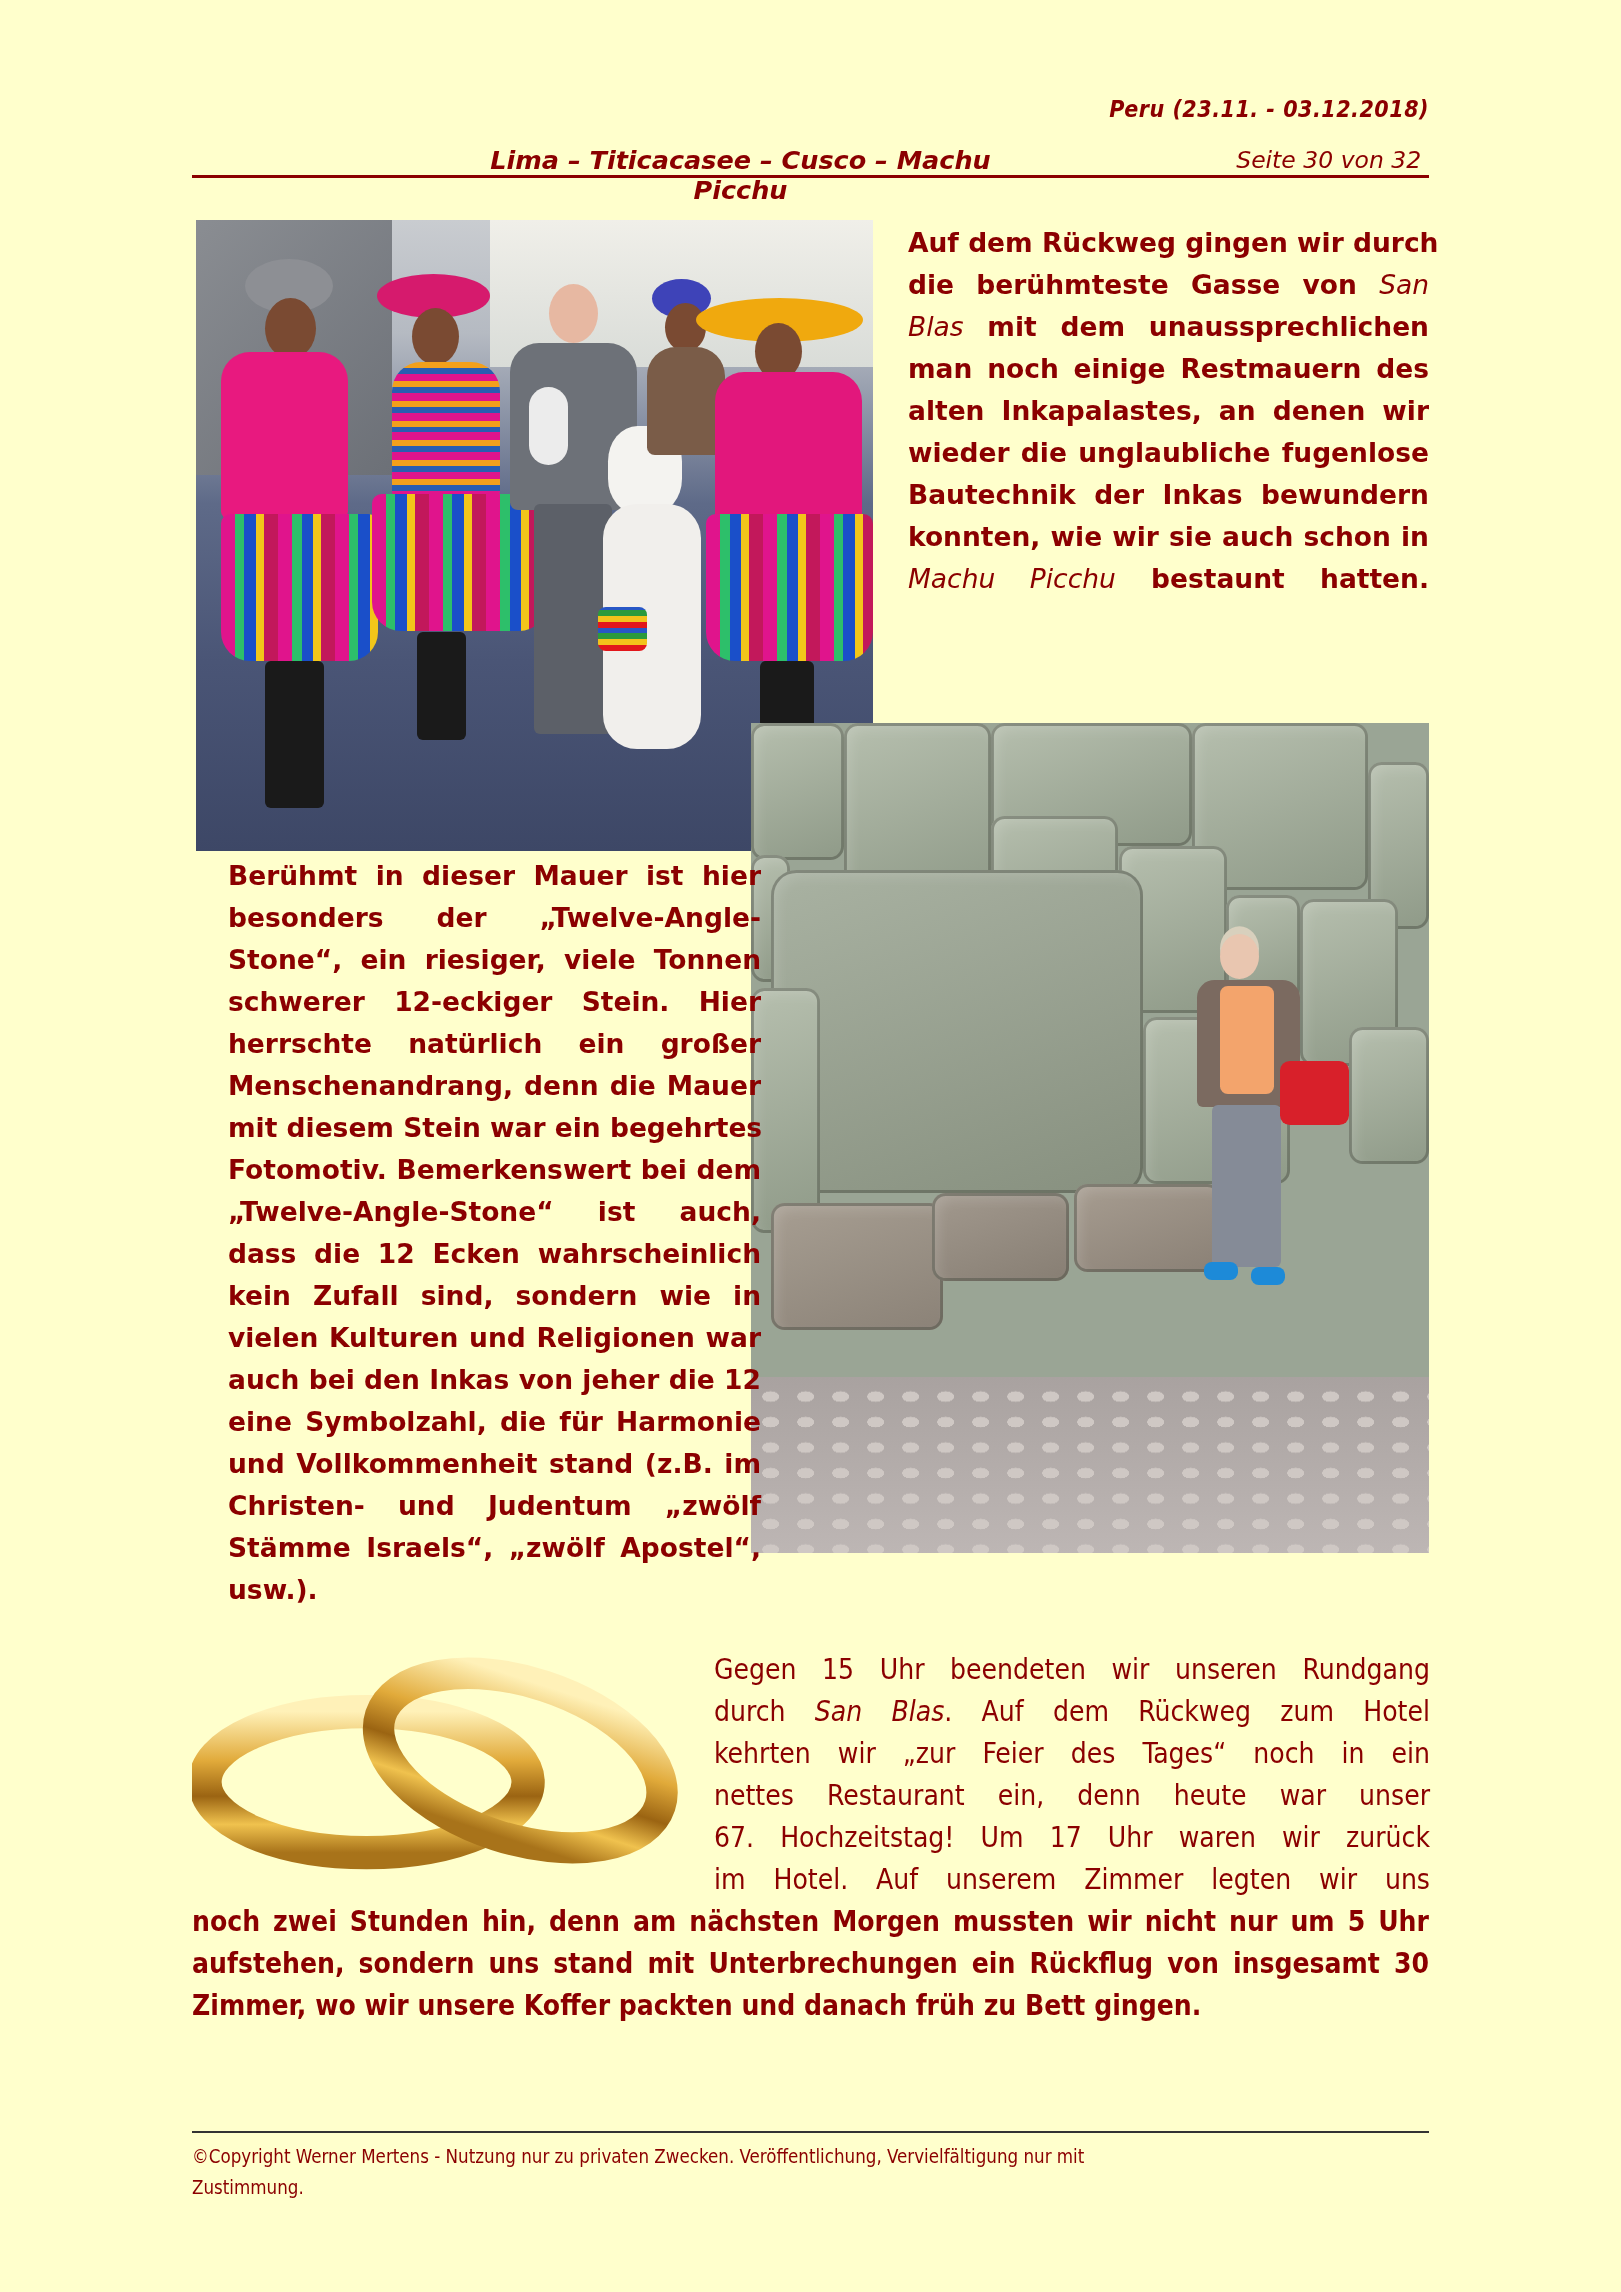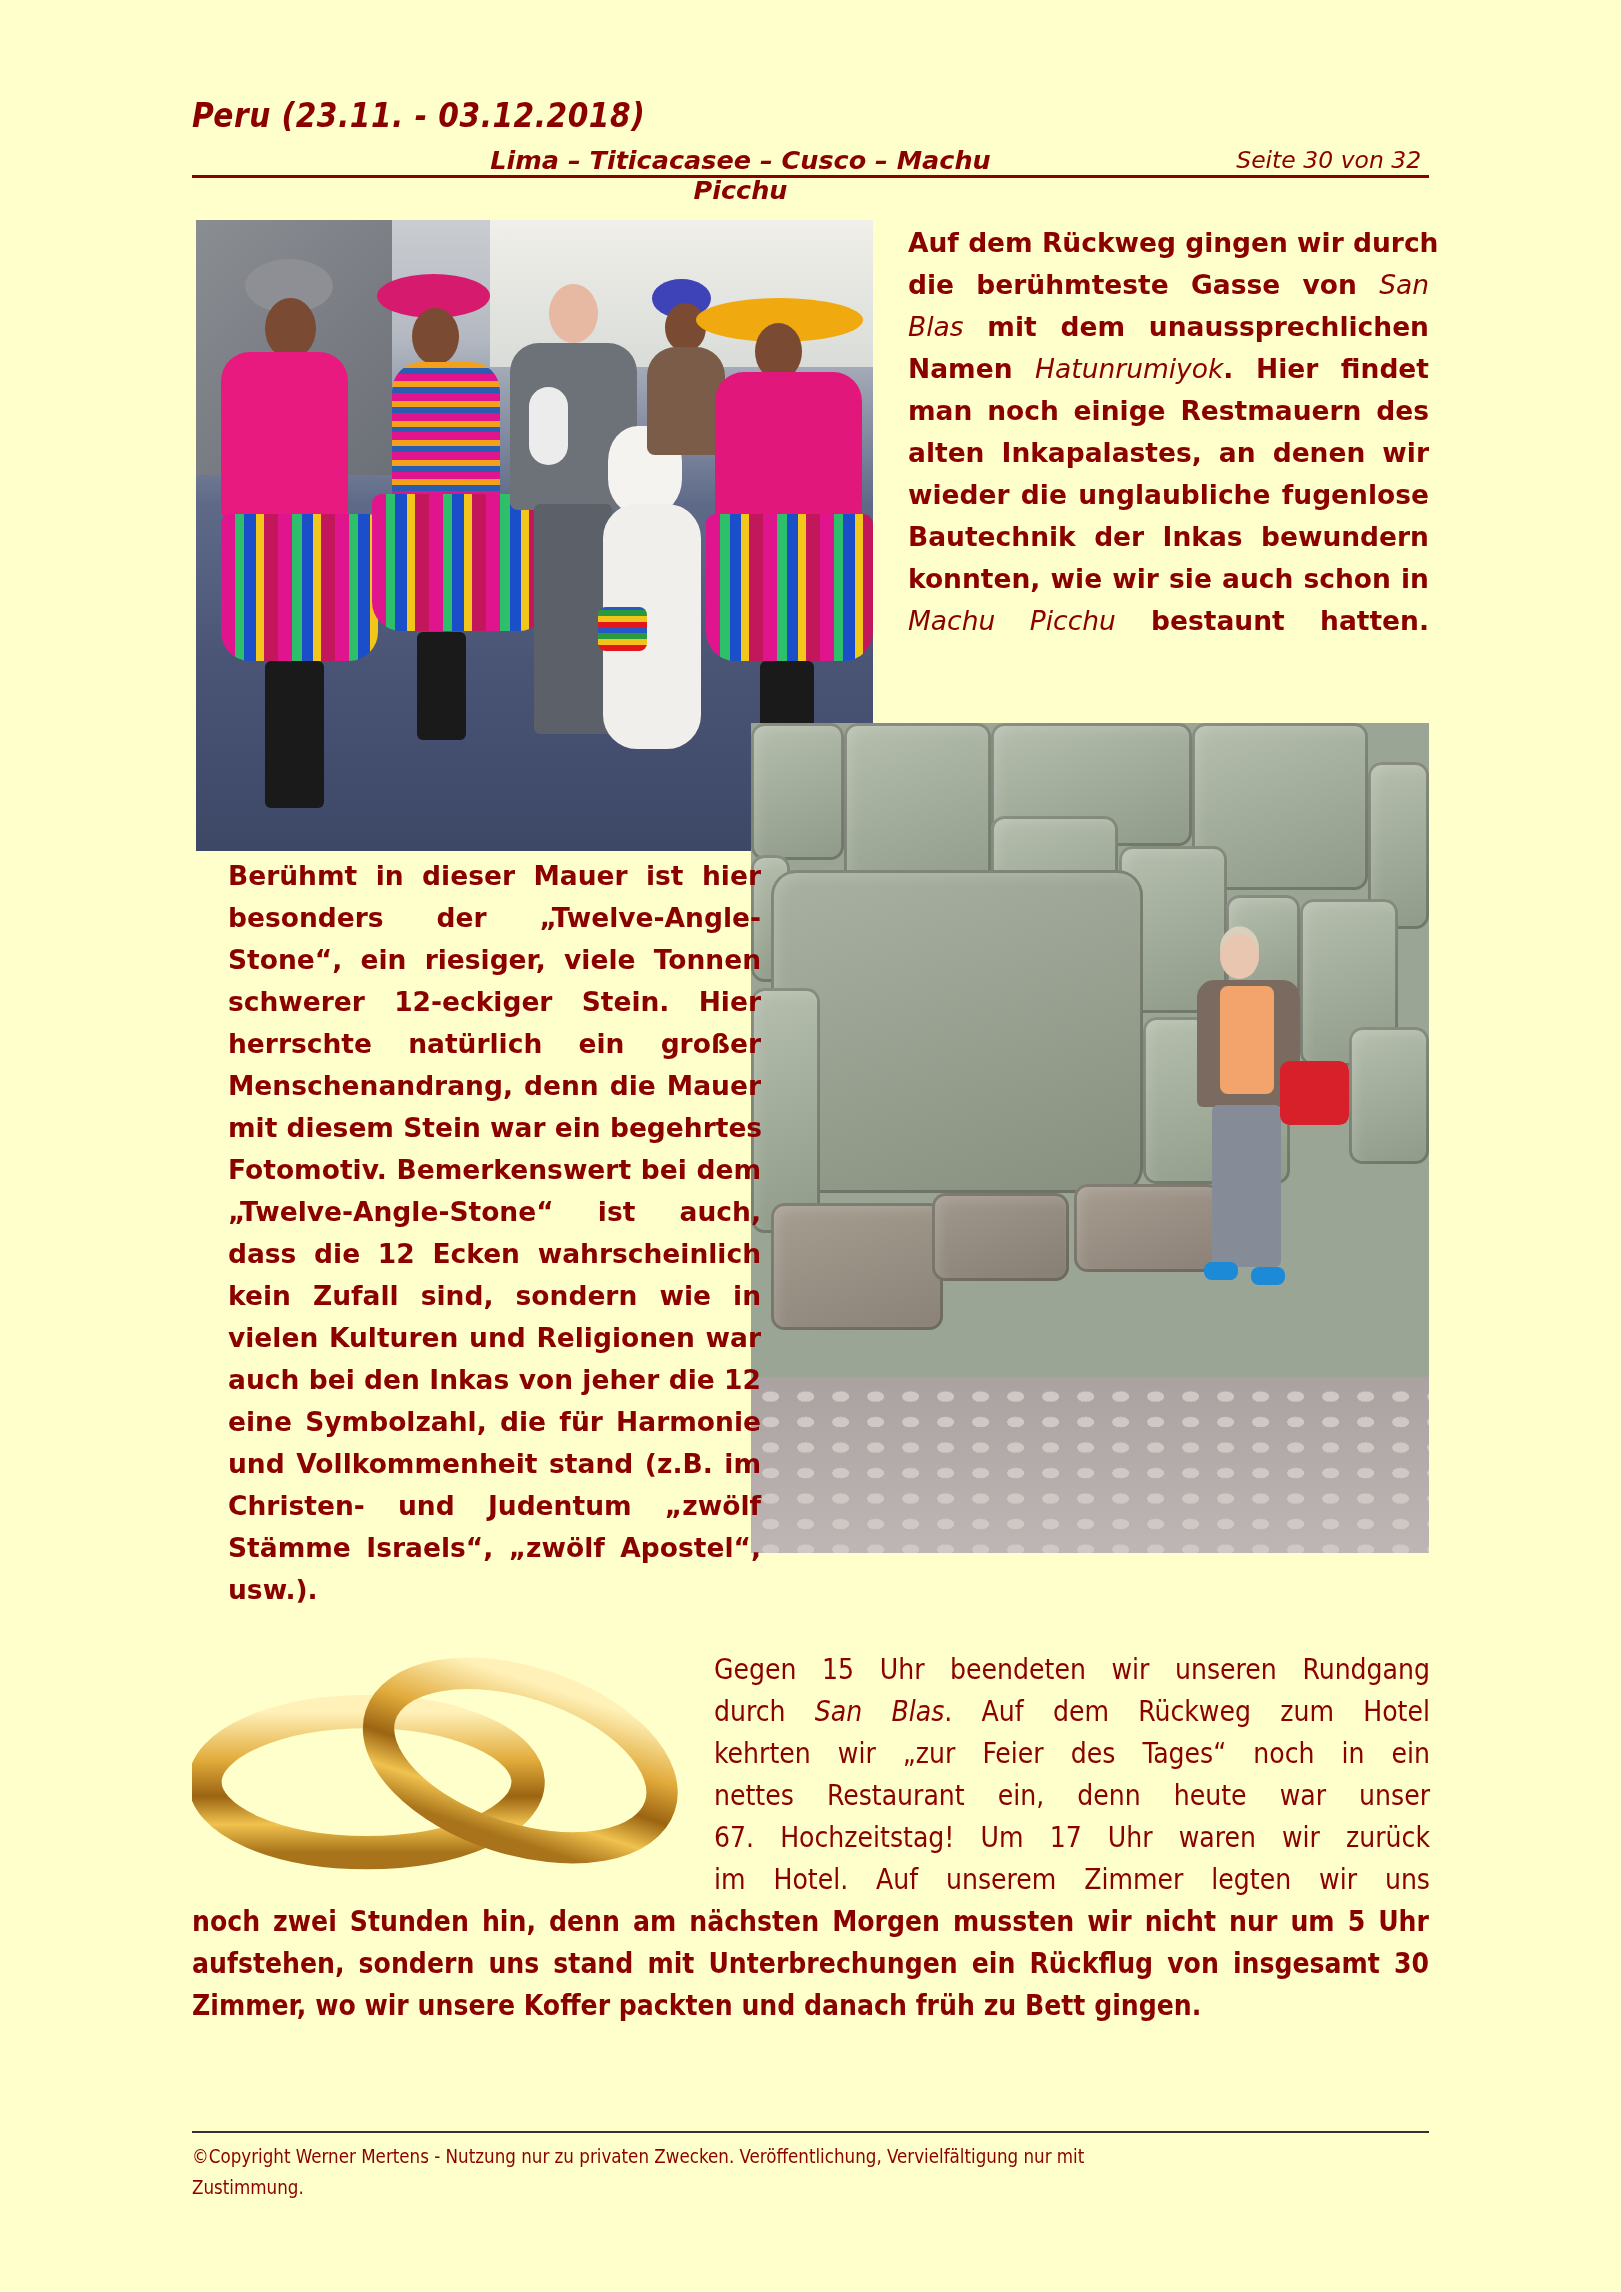--- a/index.html
+++ b/index.html
@@ -6,22 +6,22 @@
     body {
       width: 1621px; height: 2293px;
       background: #ffffcc;
       position: relative;
       overflow: hidden;
       font-family: "DejaVu Sans", sans-serif;
       color: #8b0000;
     }
     .header-title {
       position: absolute; left: 192px; top: 96px; width: 1237px;
-      text-align: left;
-      font-size: 33px; font-style: italic; font-weight: bold;
+      text-align: right;
+      font-size: 23px; font-style: italic; font-weight: bold;
       font-family: "DejaVu Sans Condensed", "DejaVu Sans", sans-serif;
       letter-spacing: 0.5px;
     }
     .header-sub {
       position: absolute; left: 192px; top: 145px; width: 1237px;
       height: 31px;
     }
     .header-sub .route {
       position: absolute; left: 274px; top: 0; width: 549px;
       text-align: center;
@@ -145,21 +145,20 @@
   <div class="face" style="left:559px;top:103px;width:47px;height:57px;"></div>
   <div class="top" style="left:519px;top:152px;width:147px;height:152px;background:#e2177c;"></div>
   <div class="skirt" style="left:510px;top:294px;width:167px;height:147px;"></div>
   <div class="legs" style="left:564px;top:441px;width:54px;height:108px;"></div>
 </div>
 
 <div class="para" style="left:908px;top:222px;width:521px;">
   <span class="line">Auf dem Rückweg gingen wir durch</span>
   <span class="line"><span>die berühmteste Gasse von </span><em>San</em></span>
   <span class="line"><em>Blas</em><span> mit dem unaussprechlichen</span></span>
-  <span class="line"><span>Namen </span><em>Hatunrumiyok</em><span>. Hier findet</span></span>
   <span class="line">man noch einige Restmauern des</span>
   <span class="line">alten Inkapalastes, an denen wir</span>
   <span class="line">wieder die unglaubliche fugenlose</span>
   <span class="line">Bautechnik der Inkas bewundern</span>
   <span class="line">konnten, wie wir sie auch schon in</span>
   <span class="line"><em>Machu Picchu</em><span> bestaunt hatten.</span></span>
 </div>
 
 <div class="photo" id="photo-wall" title="Frau am Twelve-Angle-Stone in der Inkamauer, Hatunrumiyok">
   <div class="stone" style="left:0;top:0;width:93px;height:137px;"></div>

